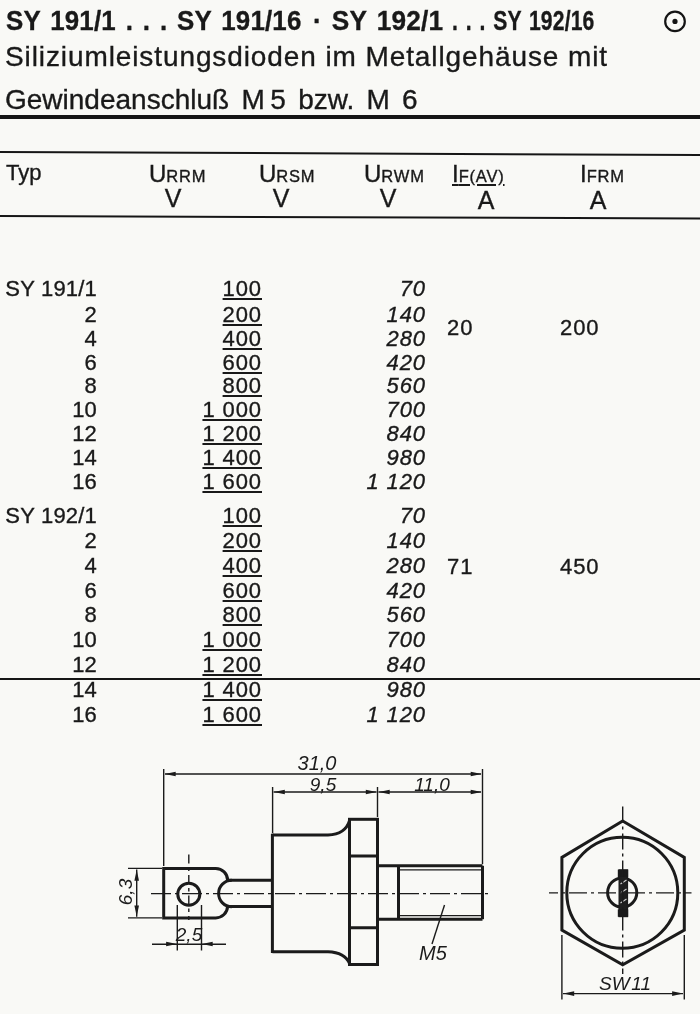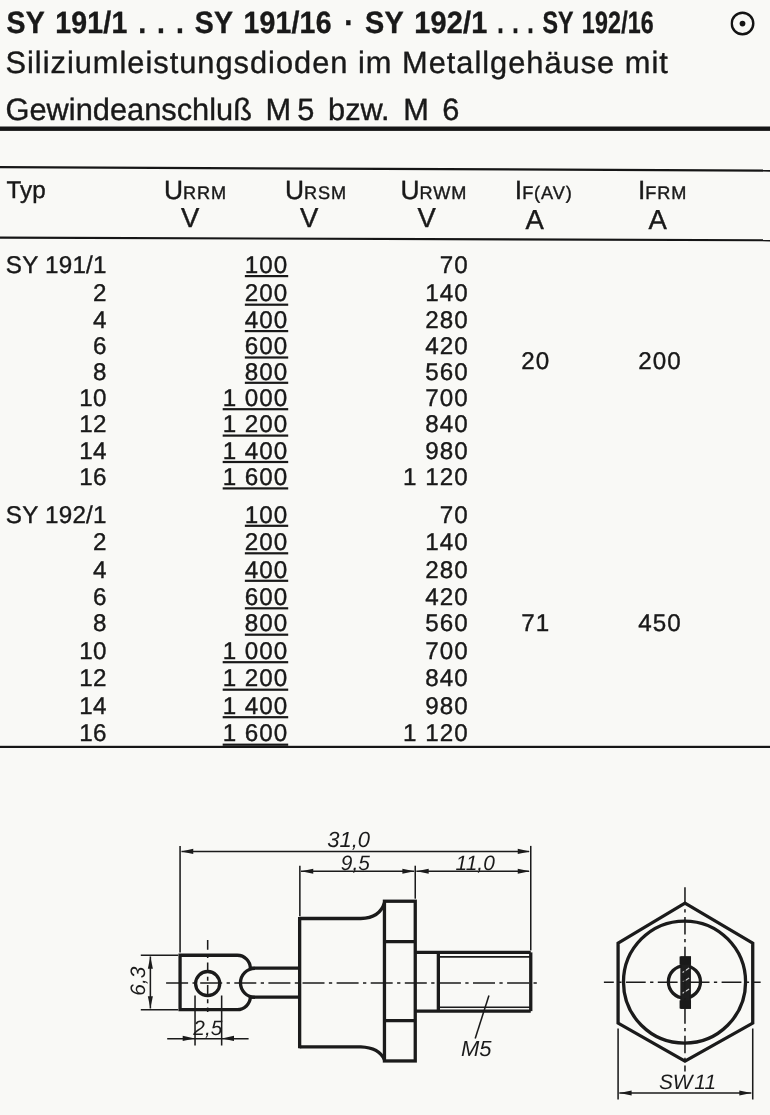--- a/index.html
+++ b/index.html
@@ -2,29 +2,29 @@
 <html><head>
 <meta charset="utf-8">
 <style>
   html,body { margin:0; padding:0; }
   body { width:700px; height:1014px; position:relative; background:#f9f9f6;
          font-family:"Liberation Sans", sans-serif; color:#191919;
          -webkit-text-stroke:0.35px #191919;
          overflow:hidden; -webkit-font-smoothing:antialiased; }
   .abs { position:absolute; }
   .row { position:absolute; left:0; width:700px; height:26px;
-          font-size:22px; line-height:26px; white-space:pre; }
+          font-size:22px; line-height:26px; white-space:pre;margin-top:48px; }
   .row span { position:absolute; display:block; text-align:right; }
   .c0 { left:0; width:97px; letter-spacing:0.2px; }
   .c1 { left:100px; width:162px; letter-spacing:0.9px;text-decoration:underline; }
-  .c2 { left:280px; width:146px; letter-spacing:0.9px; }
+  .c2 { left:280px; width:146px; letter-spacing:0.9px;font-style:italic; }
   .hrule { position:absolute; left:0; width:700px; background:#161616; }
   .hdrU { position:absolute; font-size:24px; line-height:24px; }
   .hdrU small { font-size:16.5px; letter-spacing:0.8px; }
-  .iv { position:absolute; font-size:22px; line-height:24px; letter-spacing:0.9px; text-align:center; width:80px; }
+  .iv { position:absolute; font-size:22px; line-height:24px; letter-spacing:0.9px; text-align:left; width:80px; }
 </style>
 </head>
 <body>
 
 <div class="abs" style="left:6px; top:5px; font-size:28px; font-weight:bold; letter-spacing:0.2px; word-spacing:2.6px; white-space:pre; transform:scaleX(0.924); transform-origin:0 0;">SY 191/1 . . . SY 191/16</div>
 
 <div class="abs" style="left:313px; top:5px; font-size:28px; font-weight:bold; letter-spacing:0.2px; word-spacing:2.6px; white-space:pre; transform:scaleX(0.937); transform-origin:0 0;">· SY 192/1</div>
 
 <div class="abs" style="left:452px; top:5px; font-size:28px; font-weight:bold; letter-spacing:0.2px; word-spacing:2.2px; white-space:pre; transform:scaleX(0.755); transform-origin:0 0;">. . . SY 192/16</div>
 
@@ -48,21 +48,21 @@
 <div class="abs" style="left:163px; top:184px; width:20px; text-align:center; font-size:25px;">V</div>
 
 <div class="hdrU" style="left:259px; top:162px;text-align:right;">U<small>RSM</small></div>
 
 <div class="abs" style="left:271px; top:184px; width:20px; text-align:center; font-size:25px;">V</div>
 
 <div class="hdrU" style="left:364px; top:162px;">U<small>RWM</small></div>
 
 <div class="abs" style="left:378px; top:184px; width:20px; text-align:center; font-size:25px;">V</div>
 
-<div class="hdrU" style="left:468px; top:162px;">I<small>F(AV)</small></div>
+<div class="hdrU" style="left:452px; top:162px;text-decoration:underline;">I<small>F(AV)</small></div>
 
 <div class="abs" style="left:476px; top:186px; width:20px; text-align:center; font-size:25px;">A</div>
 
 <div class="hdrU" style="left:580px; top:162px;">I<small>FRM</small></div>
 
 <div class="abs" style="left:588px; top:186px; width:20px; text-align:center; font-size:25px;">A</div>
 
 <div class="hrule" style="top:215.2px; height:2.4px; transform:rotate(0.2deg); transform-origin:0 50%;"></div>
 
 <div class="row" style="top:228px"><span class="c0">SY 191/1</span><span class="c1">100</span><span class="c2">70</span></div>

